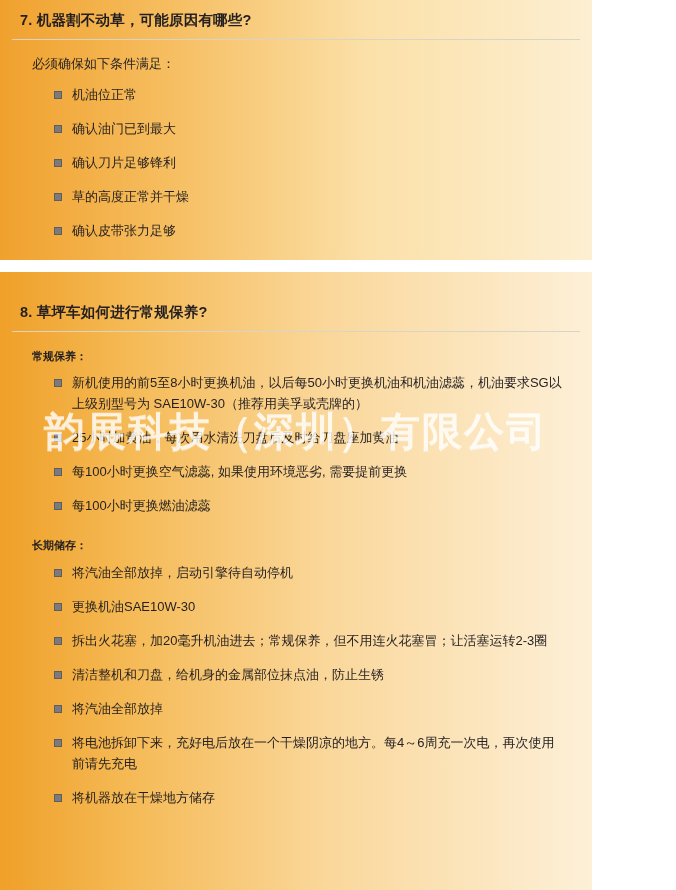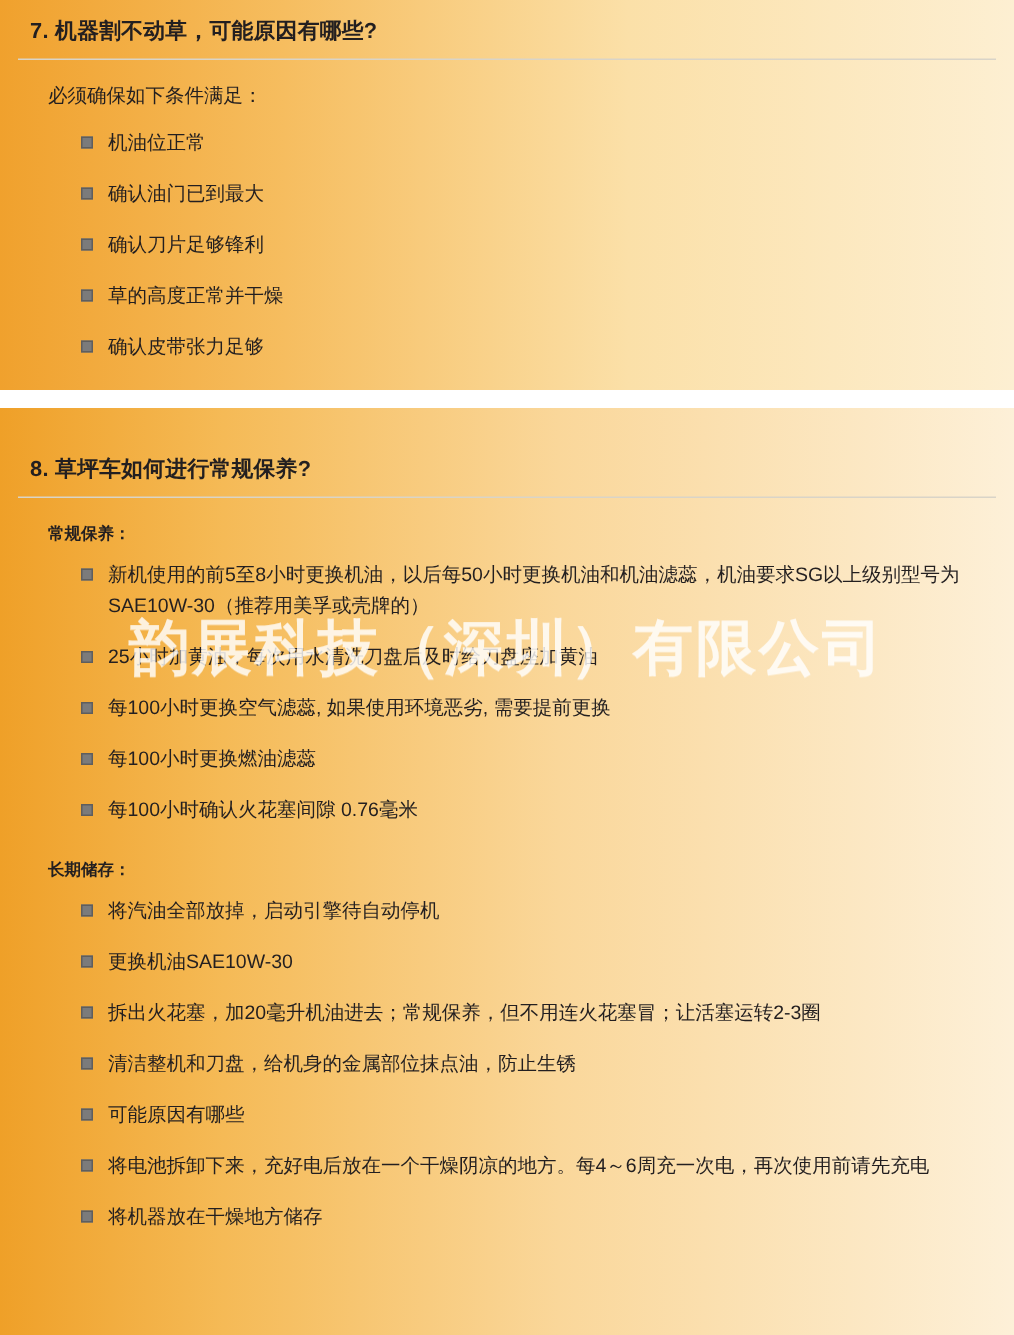--- a/index.html
+++ b/index.html
@@ -11,21 +11,21 @@
     height: 890px;
     background: #ffffff;
     font-family: "Liberation Sans", sans-serif;
     color: #231f20;
     overflow: hidden;
     position: relative;
   }
 
   .page {
     position: relative;
-    width: 676px;
+    width: 592px;
     height: 890px;
     box-sizing: border-box;
     padding: 0 12px;
     overflow: hidden;
   }
 
   
   .band {
     position: absolute;
     left: 0;
@@ -161,32 +161,31 @@
     <div class="qa-block">
       <div class="q-head">8. 草坪车如何进行常规保养?</div>
       <div class="answer">
 
         <p class="sub-title">常规保养：</p>
         <ul class="items">
           <li>新机使用的前5至8小时更换机油，以后每50小时更换机油和机油滤蕊，机油要求SG以上级别型号为 SAE10W-30（推荐用美孚或壳牌的）</li>
           <li>25小时加黄油，每次用水清洗刀盘后及时给刀盘座加黄油</li>
           <li>每100小时更换空气滤蕊, 如果使用环境恶劣, 需要提前更换</li>
           <li>每100小时更换燃油滤蕊</li>
-          <li>每100小时确认火花塞间隙 0.76毫米</li>
         </ul>
 
         <div class="gap-sm"></div>
 
         <p class="sub-title">长期储存：</p>
         <ul class="items">
           <li>将汽油全部放掉，启动引擎待自动停机</li>
           <li>更换机油SAE10W-30</li>
           <li>拆出火花塞，加20毫升机油进去；常规保养，但不用连火花塞冒；让活塞运转2-3圈</li>
           <li>清洁整机和刀盘，给机身的金属部位抹点油，防止生锈</li>
-          <li>可能原因有哪些</li>
+          <li>将汽油全部放掉</li>
           <li>将电池拆卸下来，充好电后放在一个干燥阴凉的地方。每4～6周充一次电，再次使用前请先充电</li>
           <li>将机器放在干燥地方储存</li>
         </ul>
 
       </div>
     </div>
 
   </div>
 
   <div class="watermark">韵展科技（深圳）有限公司</div>

